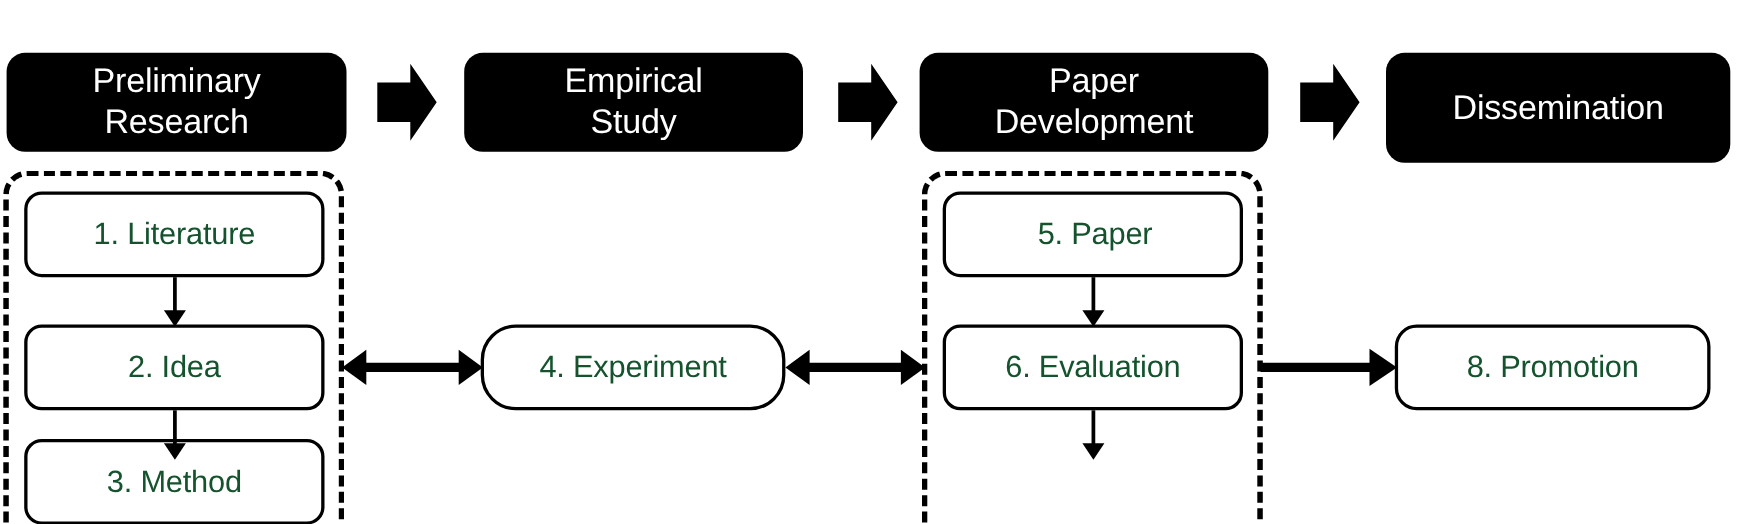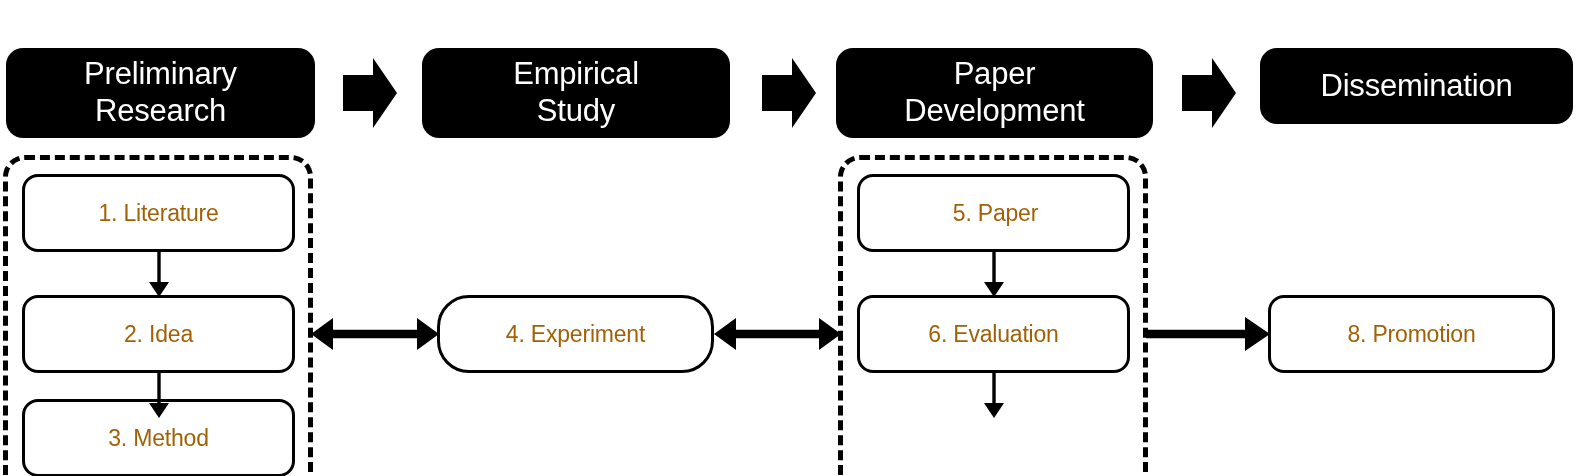--- a/index.html
+++ b/index.html
@@ -45,28 +45,28 @@
     border: 5px dashed #000000;
     border-radius: 22px;
     box-sizing: border-box;
     background: transparent;
   }
 
   
   .step-box {
     position: absolute;
     background: #ffffff;
-    color: #a16207;
+    color: #14532d;
     border: 3.5px solid #000000;
     border-radius: 16px;
     display: flex;
     align-items: center;
     justify-content: center;
     text-align: center;
-    font-size: 23px;
+    font-size: 28px;
     letter-spacing: -0.2px;
     box-sizing: border-box;
     padding: 0 8px;
   }
 
   
   #arrows {
     position: absolute;
     left: 0;
     top: 0;
@@ -91,21 +91,21 @@
   <div class="phase-box" style="left:836px; top:5px; width:317px; height:90px;">
     <span class="phase-label">Paper
 Development</span>
   </div>
 
   <div class="phase-box" style="left:422px; top:5px; width:308px; height:90px;">
     <span class="phase-label">Empirical
 Study</span>
   </div>
 
-  <div class="phase-box" style="left:1260px; top:5px; width:313px; height:76px;justify-content:center;">
+  <div class="phase-box" style="left:1260px; top:5px; width:313px; height:100px;justify-content:center;">
     <span class="phase-label">Dissemination</span>
   </div>
 
   <div class="group-box" style="left:3px; top:112px; width:310px; height:358px;"></div>
 
   <div class="group-box" style="left:838px; top:112px; width:310px; height:358px;"></div>
 
   <div class="step-box" style="left:22px; top:131px; width:273px; height:78px;">
     <span>1. Literature</span>
   </div>
@@ -124,21 +124,21 @@
 
   <div class="step-box" style="left:857px; top:131px; width:273px; height:78px;padding-left:12px;">
     <span>5. Paper</span>
   </div>
 
   <div class="step-box" style="left:857px; top:252px; width:273px; height:78px;">
     <span>6. Evaluation</span>
   </div>
 
 
-  <div class="step-box" style="left:1268px; top:252px; width:287px; height:78px;">
+  <div class="step-box" style="left:1268px; top:252px; width:287px; height:78px;border-radius:20px;">
     <span>8. Promotion</span>
   </div>
 
   <svg id="arrows" viewBox="0 0 1579 476">
 
     <g>
       <path class="solid-fill" d="M343,32 L373,32 L373,15 L397,50 L373,85 L373,68 L343,68 Z"></path>
     </g>
     <g>
       <path class="solid-fill" d="M762,32 L792,32 L792,15 L816,50 L792,85 L792,68 L762,68 Z"></path>

